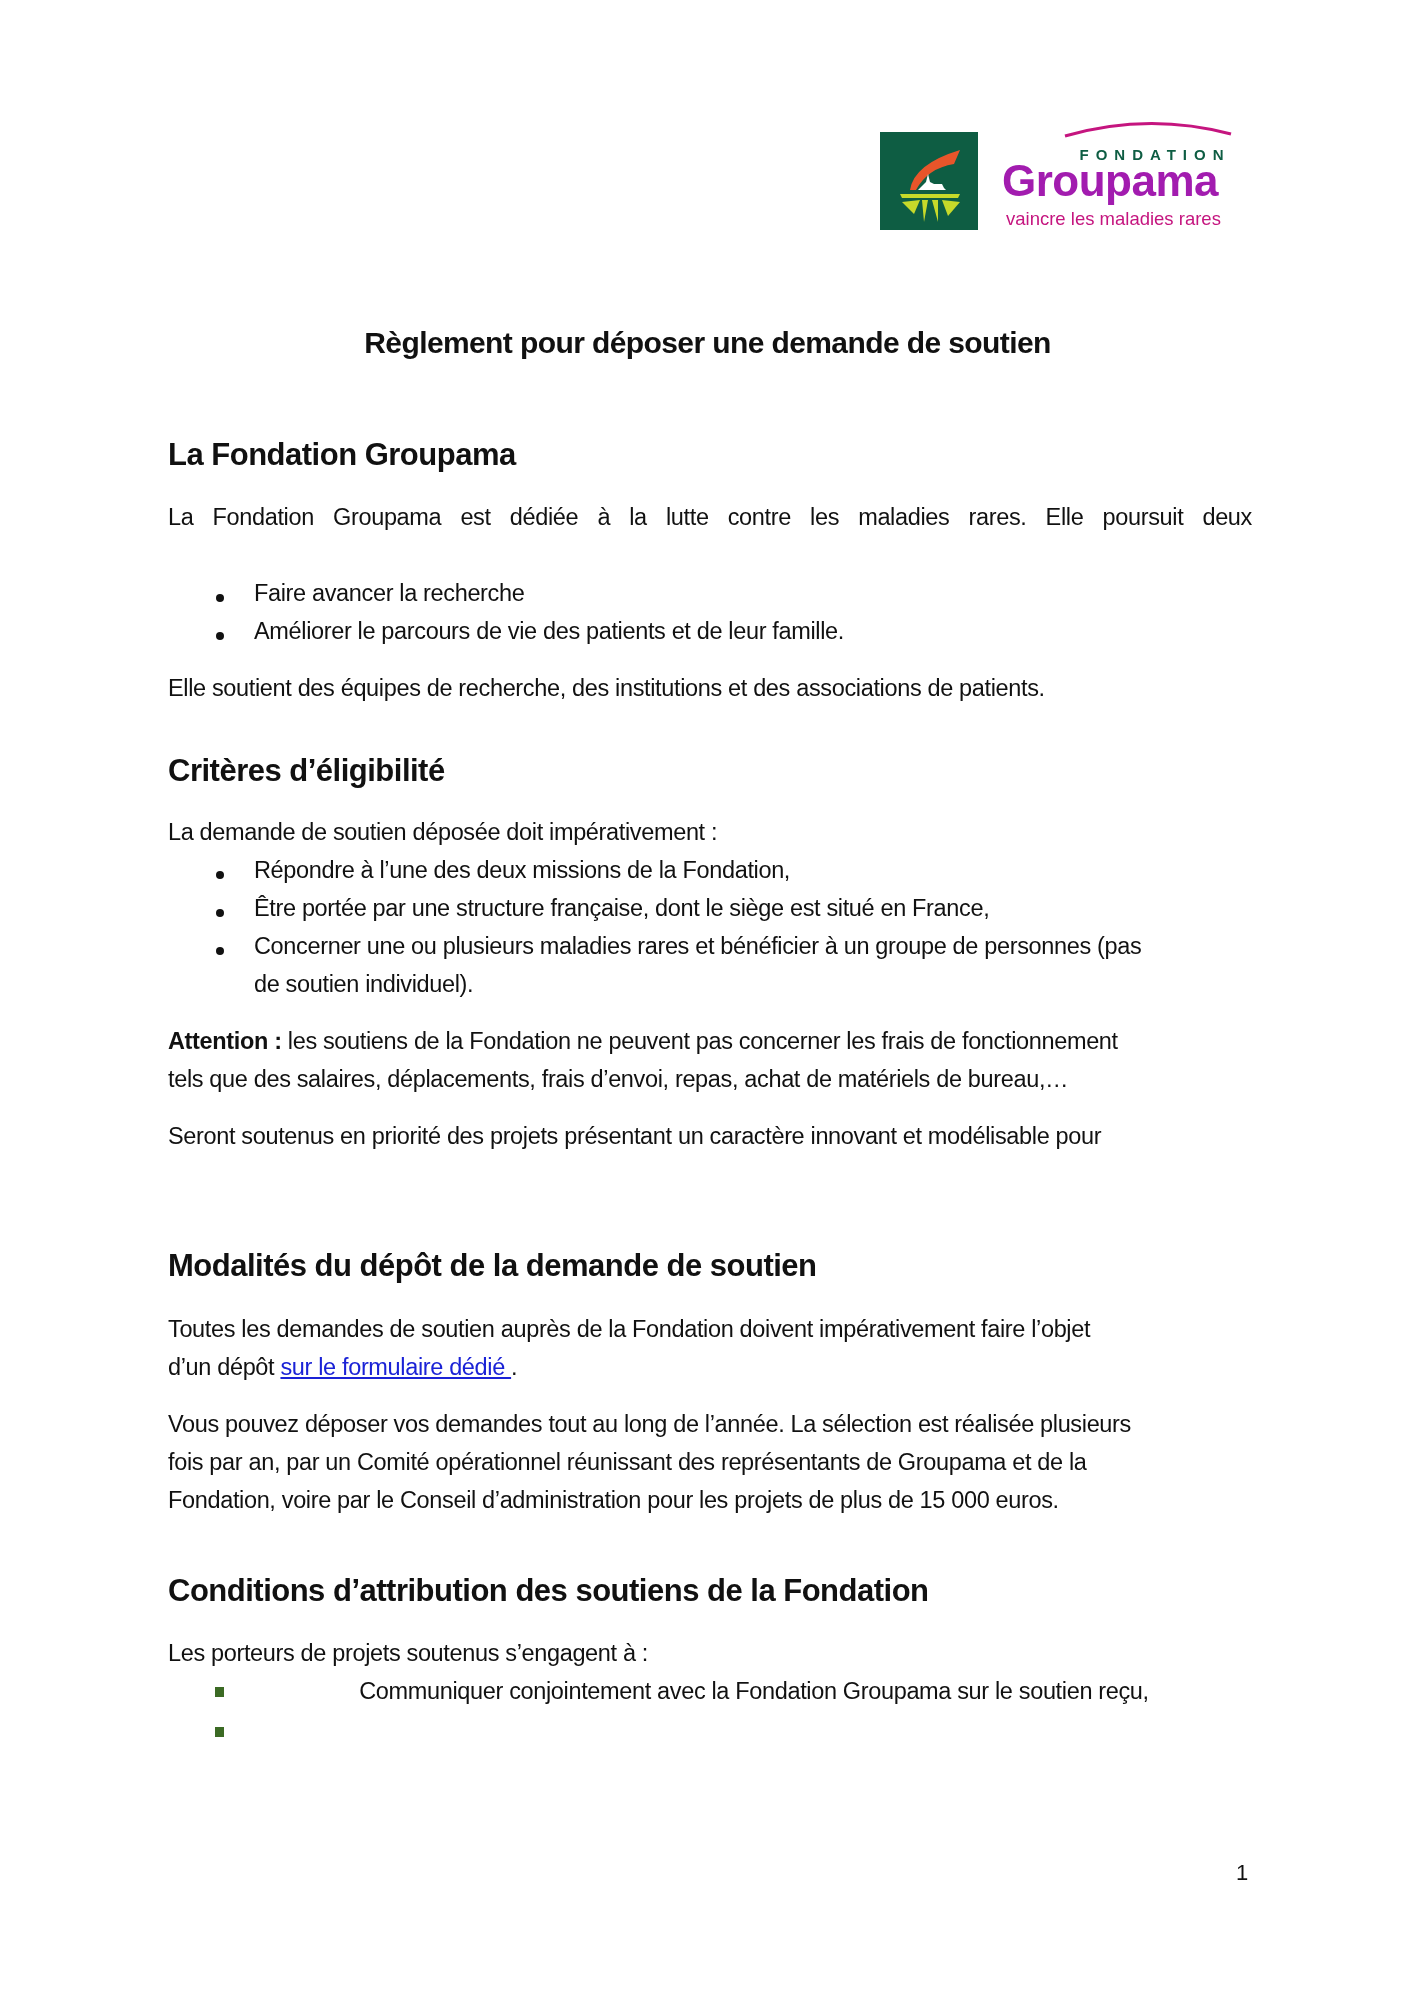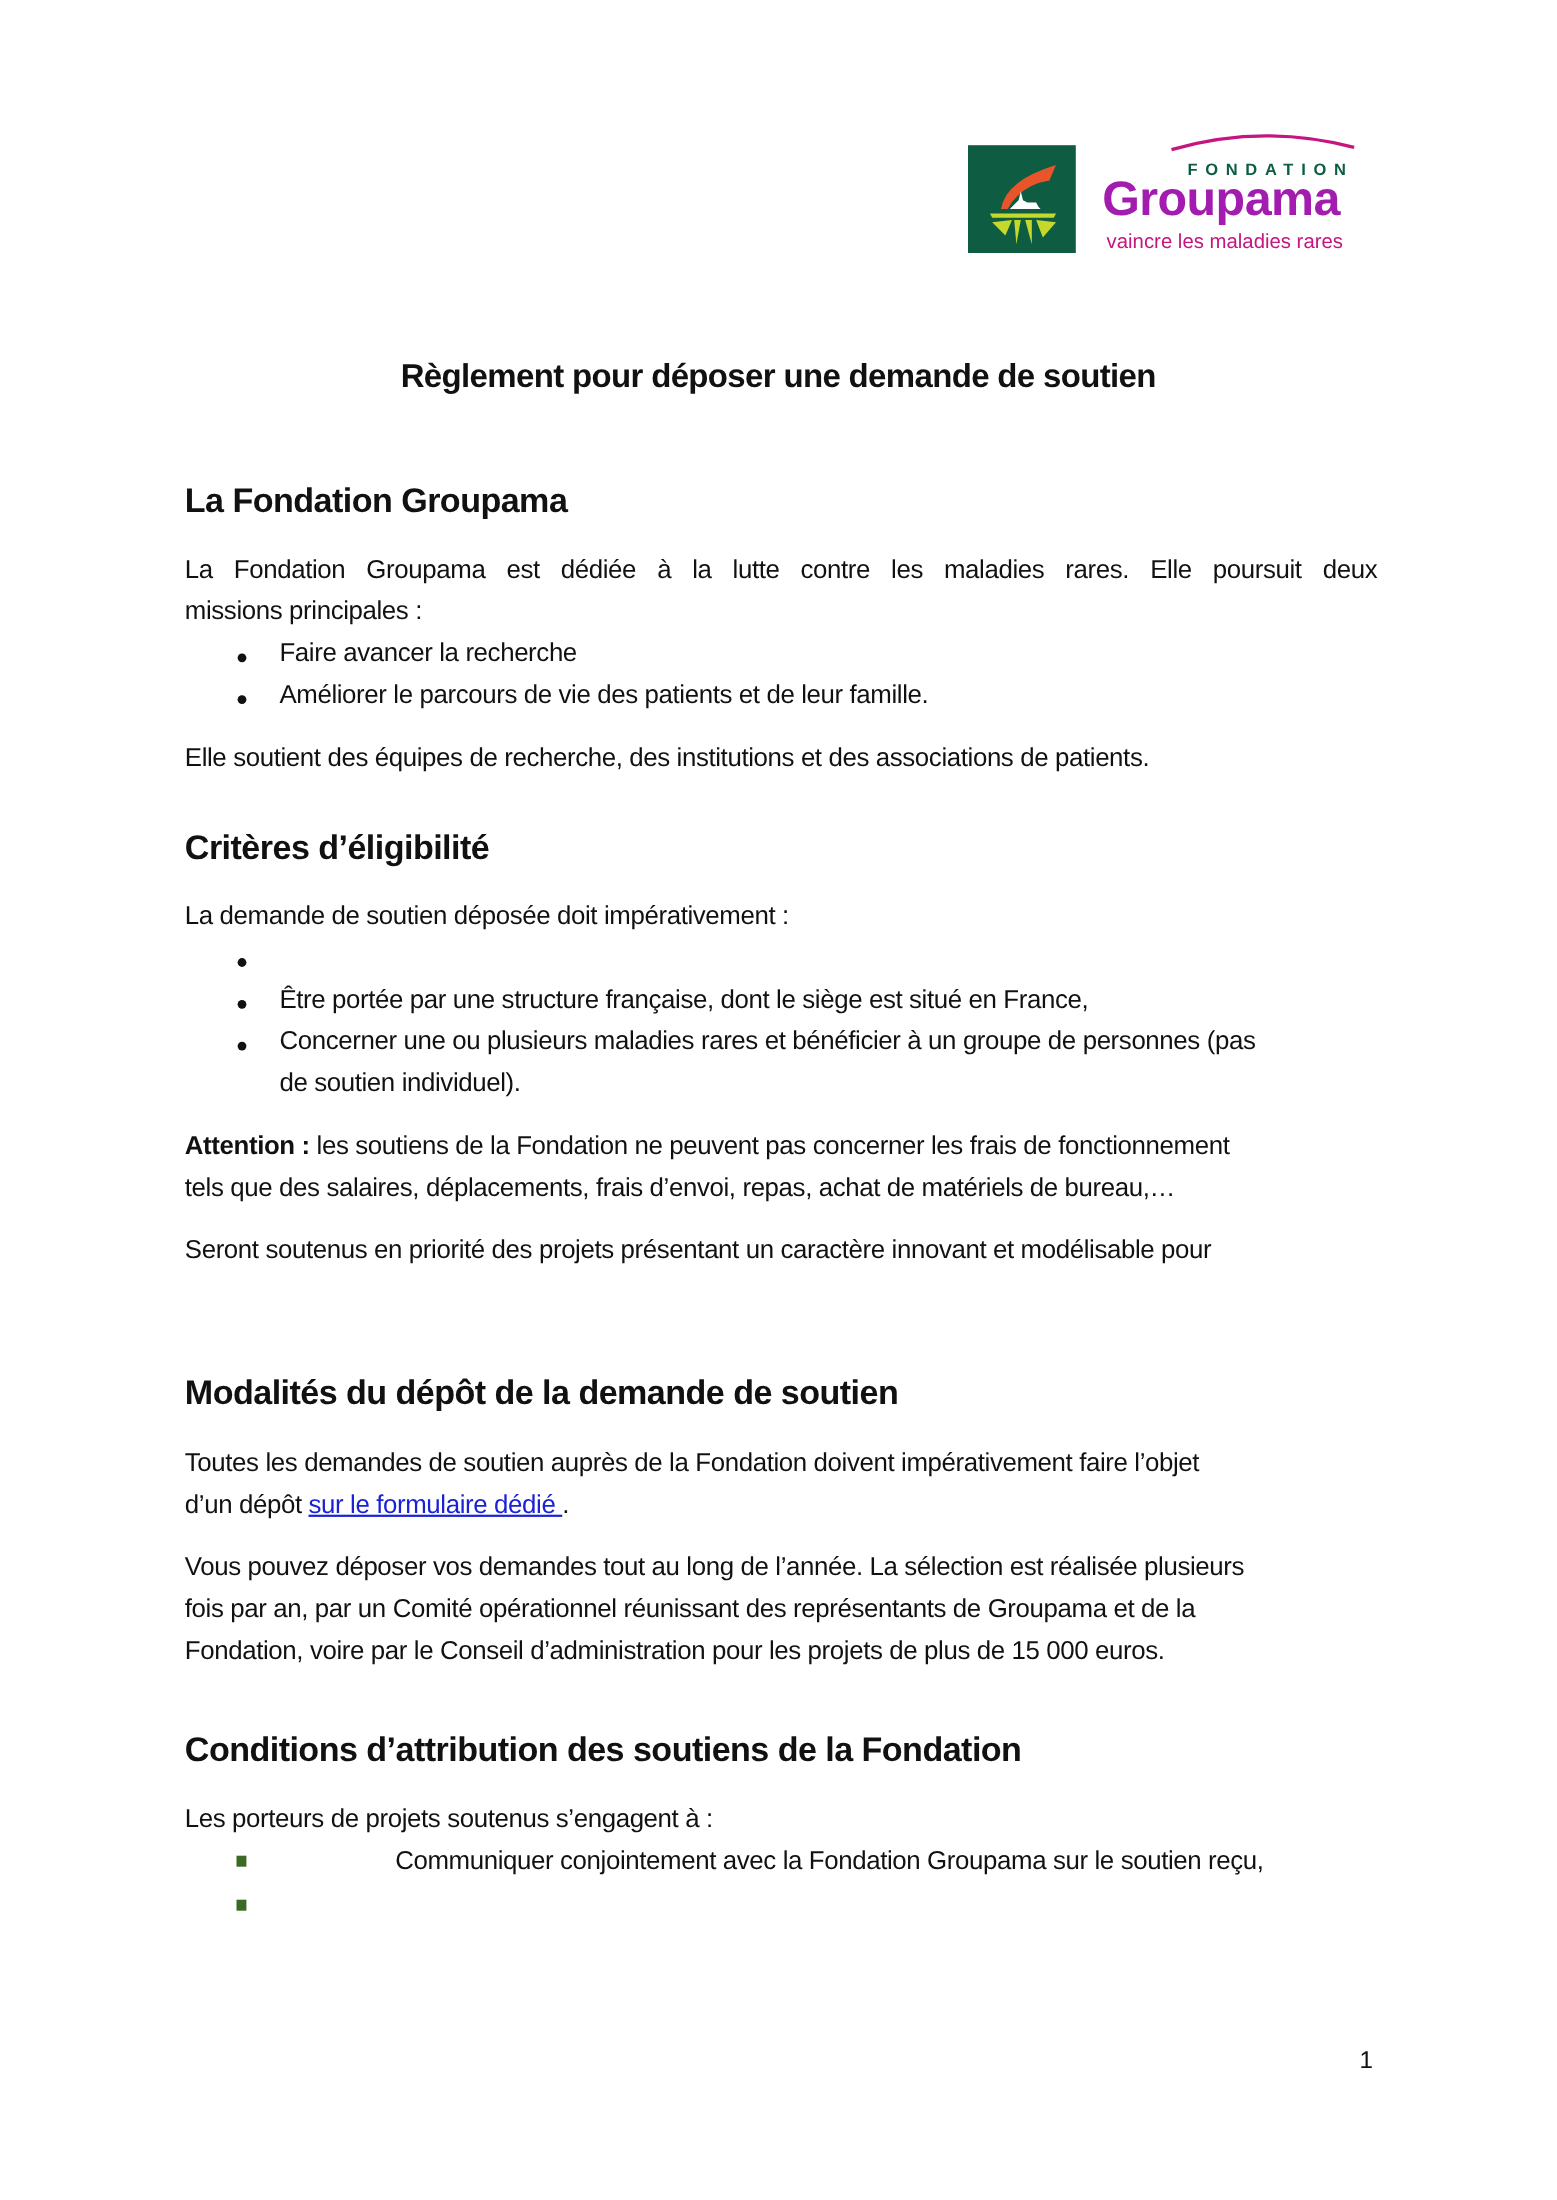--- a/index.html
+++ b/index.html
@@ -58,30 +58,30 @@
     </svg>
     <div class="logo-fondation">FONDATION</div>
     <div class="logo-groupama">Groupama</div>
     <div class="logo-tagline">vaincre les maladies rares</div>
   </div>
 
   <div class="doc-title">Règlement pour déposer une demande de soutien</div>
 
   <div class="h2" style="top:437px;">La Fondation Groupama</div>
   <div class="p justify" style="top:498px; text-align-last: justify;">La Fondation Groupama est dédiée à la lutte contre les maladies rares. Elle poursuit deux</div>
-  <div class="p" style="top:536px;">missions principales :</div>
   <span class="bullet-dot" style="top:594px;"></span>
   <div class="li" style="top:574px;">Faire avancer la recherche</div>
   <span class="bullet-dot" style="top:632px;"></span>
   <div class="li" style="top:612px;">Améliorer le parcours de vie des patients et de leur famille.</div>
   <div class="p" style="top:669px;">Elle soutient des équipes de recherche, des institutions et des associations de patients.</div>
 
   <div class="h2" style="top:753px;">Critères d’éligibilité</div>
   <div class="p" style="top:813px;">La demande de soutien déposée doit impérativement :</div>
   <span class="bullet-dot" style="top:871px;"></span>
+  <div class="li" style="top:851px;">Répondre à l’une des deux missions de la Fondation,</div>
   <span class="bullet-dot" style="top:909px;"></span>
   <div class="li" style="top:889px;">Être portée par une structure française, dont le siège est situé en France,</div>
   <span class="bullet-dot" style="top:947px;"></span>
   <div class="li" style="top:927px;">Concerner une ou plusieurs maladies rares et bénéficier à un groupe de personnes (pas</div>
   <div class="li" style="top:965px;">de soutien individuel).</div>
 
   <div class="p" style="top:1022px;"><b>Attention :</b><span> les soutiens de la Fondation ne peuvent pas concerner les frais de fonctionnement</span></div>
   <div class="p" style="top:1060px;">tels que des salaires, déplacements, frais d’envoi, repas, achat de matériels de bureau,…</div>
 
   <div class="p" style="top:1117px;">Seront soutenus en priorité des projets présentant un caractère innovant et modélisable pour</div>

